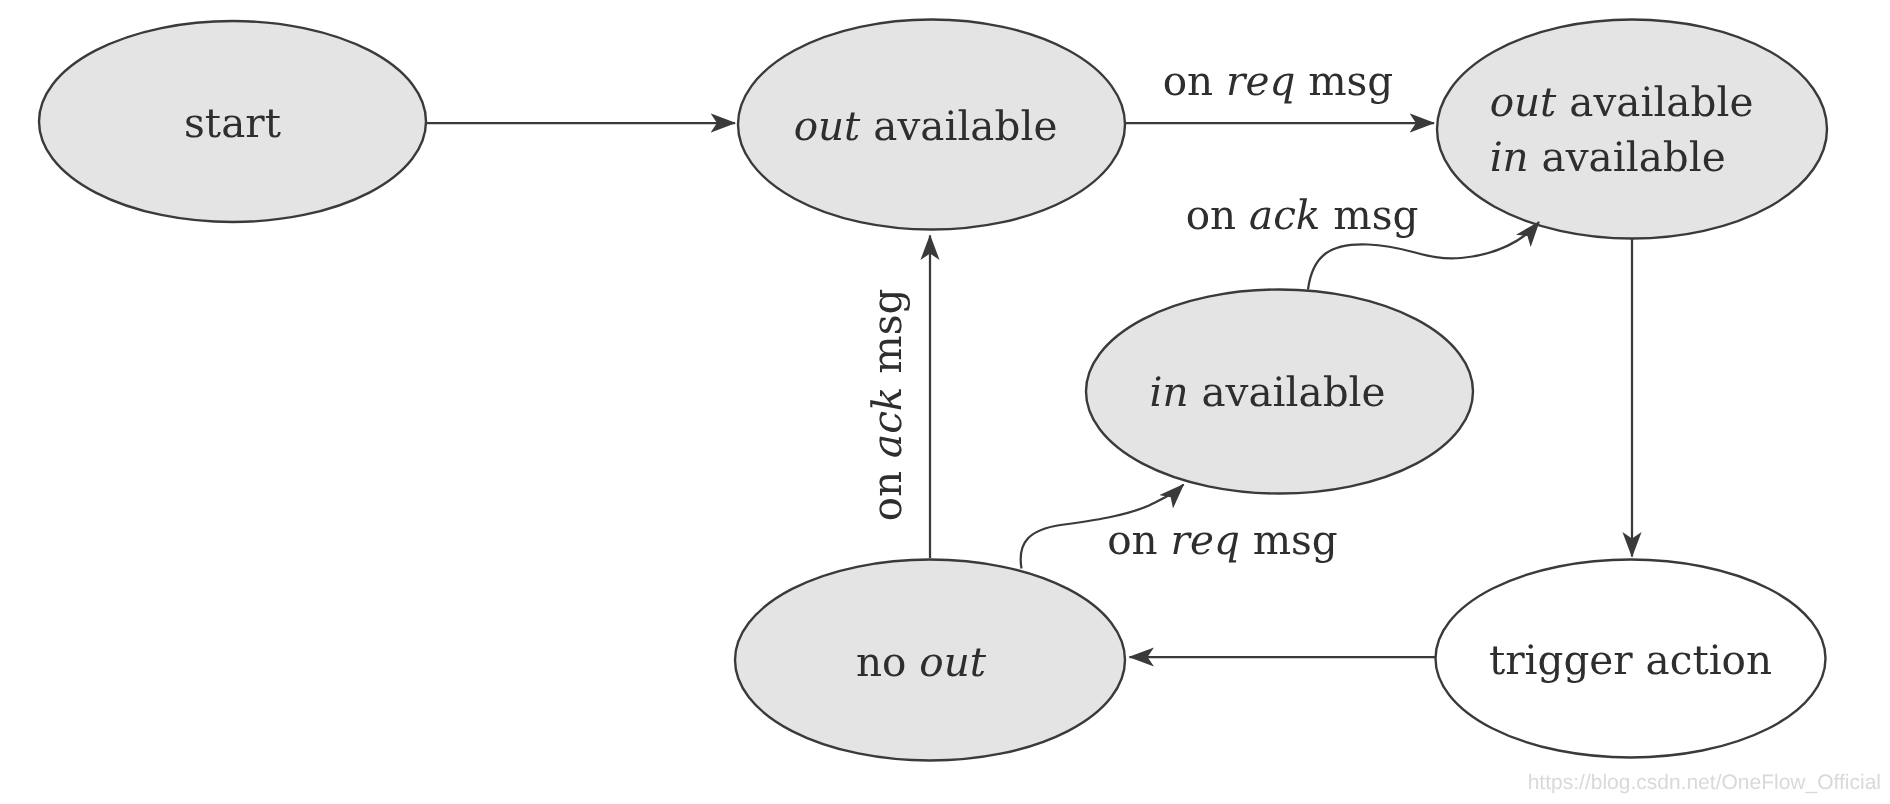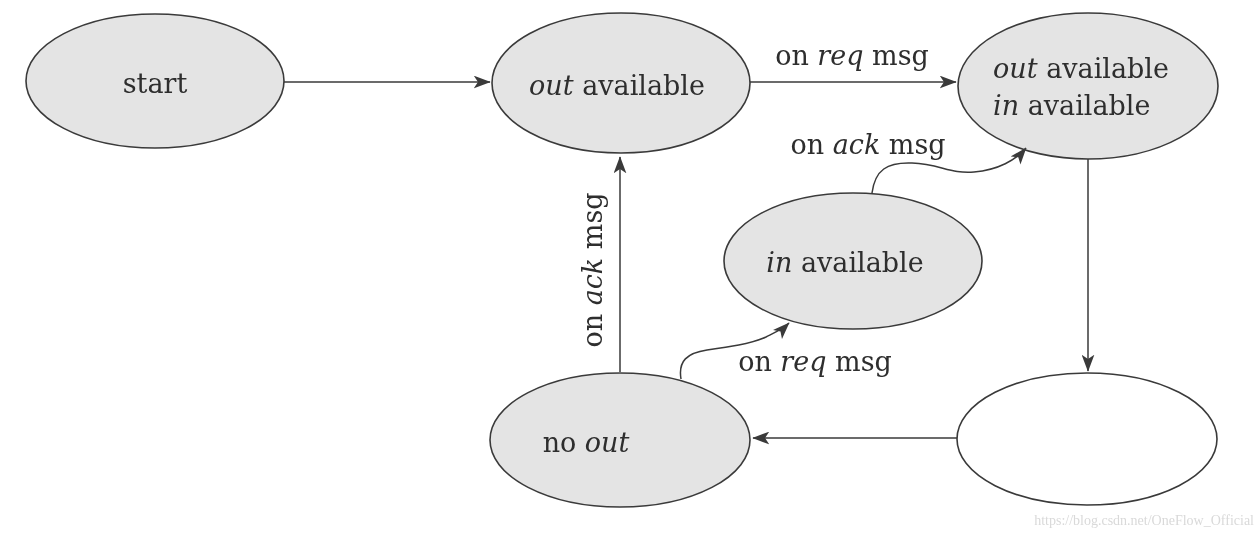--- a/index.html
+++ b/index.html
@@ -22,21 +22,21 @@
     line-height: 37px;
     white-space: nowrap;
   }
   .lbl.block { text-align: left; }
   .lbl.rot { transform: translate(-50%, -50%) rotate(-90deg); }
   .it { font-style: italic; }
   .watermark {
     position: absolute;
     right: 6px;
     bottom: 7px;
-    font-family: Liberation Serif, serif;
+    font-family: Liberation Sans, sans-serif;
     font-size: 14px;
     color: #d9d9d9;
     letter-spacing: 0px;
   }
 </style>
 </head>
 <body>
 
 <div class="stage">
 
@@ -73,24 +73,27 @@
 
   <div class="lbl block" style="left:1081px; top:87px;">
     <div><span class="it">out</span><span> available</span></div>
     <div><span class="it">in</span><span> available</span></div>
   </div>
 
   <div class="lbl" style="left:845px; top:262px;">
     <span class="it">in</span><span> available</span>
   </div>
 
-  <div class="lbl block" style="left:586px; top:442px;">
+  <div class="lbl block" style="left:614px; top:442px;">
     <div><span>no </span><span class="it">out</span></div>
   </div>
 
+  <div class="lbl" style="left:1087px; top:441px;">
+    <span>trigger action</span>
+  </div>
 
   <div class="lbl" style="left:852px; top:55px;">
     <span>on </span><span class="it">req</span><span> msg</span>
   </div>
 
   <div class="lbl rot" style="left:592px; top:270px;">
     <span>on </span><span class="it">ack</span><span> msg</span>
   </div>
 
   <div class="lbl" style="left:868px; top:144px;">

